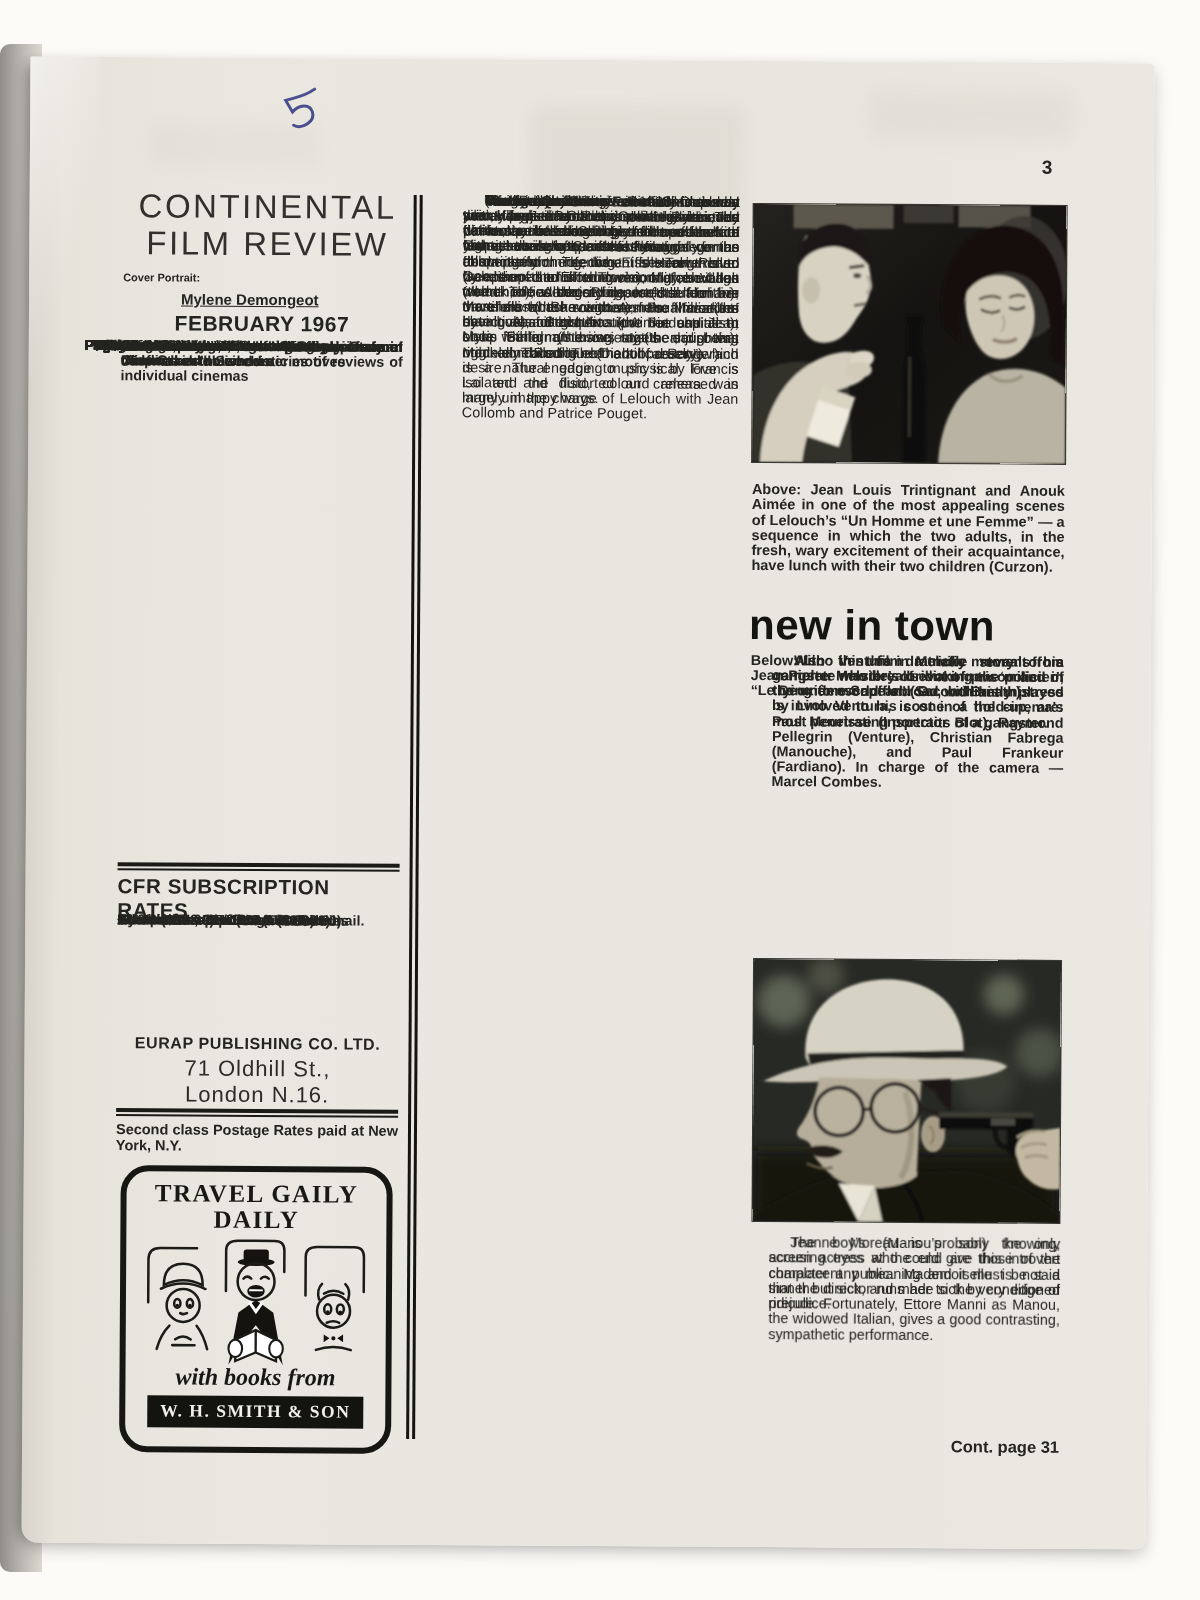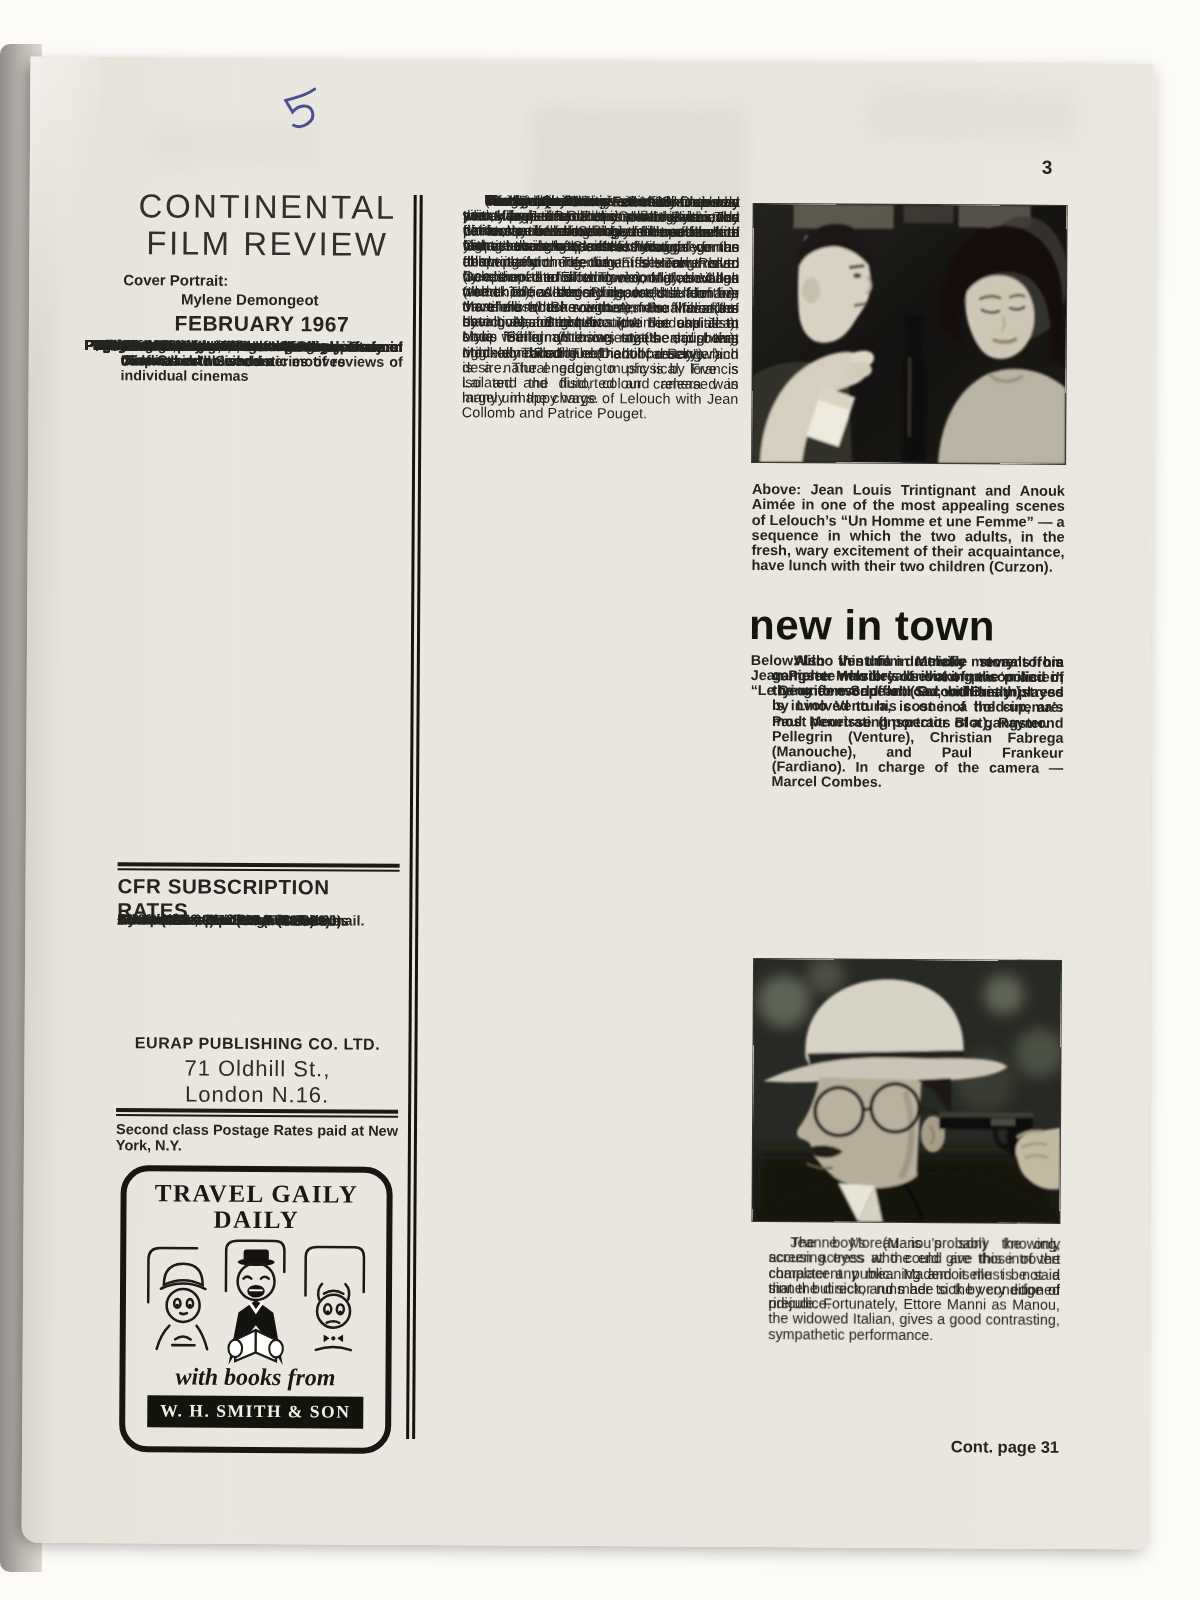--- a/index.html
+++ b/index.html
@@ -27,22 +27,22 @@
   .ghost{background:#c9c4ba;filter:blur(9px);}
   .g1{left:500px;top:46px;width:215px;height:145px;opacity:.26;}
   .g2{left:838px;top:28px;width:205px;height:50px;opacity:.2;}
   .g3{left:120px;top:66px;width:170px;height:42px;opacity:.15;}
   .hand5{left:244px;top:26px;}
   .pageno{left:1012px;top:94px;font-size:19px;font-weight:700;}
 
   
   .masthead{left:98px;top:130px;width:280px;text-align:center;
     font-size:33px;line-height:37px;letter-spacing:2.5px;font-weight:400;color:#31302d;}
-  .cover-label{left:94px;top:214px;font-size:15px;font-weight:700;}
-  .cover-name{left:152px;top:233px;font-size:15px;font-weight:700;}
+  .cover-label{left:94px;top:214px;font-size:11px;font-weight:700;}
+  .cover-name{left:152px;top:233px;font-size:15px;font-weight:700;text-decoration:underline;}
   .issue-date{left:94px;top:254px;width:278px;text-align:center;
     font-size:21px;font-weight:700;letter-spacing:.5px;}
   #toc{left:92px;top:281px;width:282px;font-size:14.3px;line-height:15.1px;}
   .toc-item{position:static;padding-left:36px;text-indent:-36px;
     text-align:justify;font-weight:700;}
   .toc-page{font-weight:700;}
   .rule{left:92px;width:282px;height:8px;
     border-top:4px solid #1a1a16;border-bottom:2px solid #1a1a16;}
   .rule.r1{top:805px;} .rule.r2{top:1051px;}
   .sub-head{left:92px;top:817px;width:282px;font-size:20.5px;font-weight:700;letter-spacing:.6px;}

